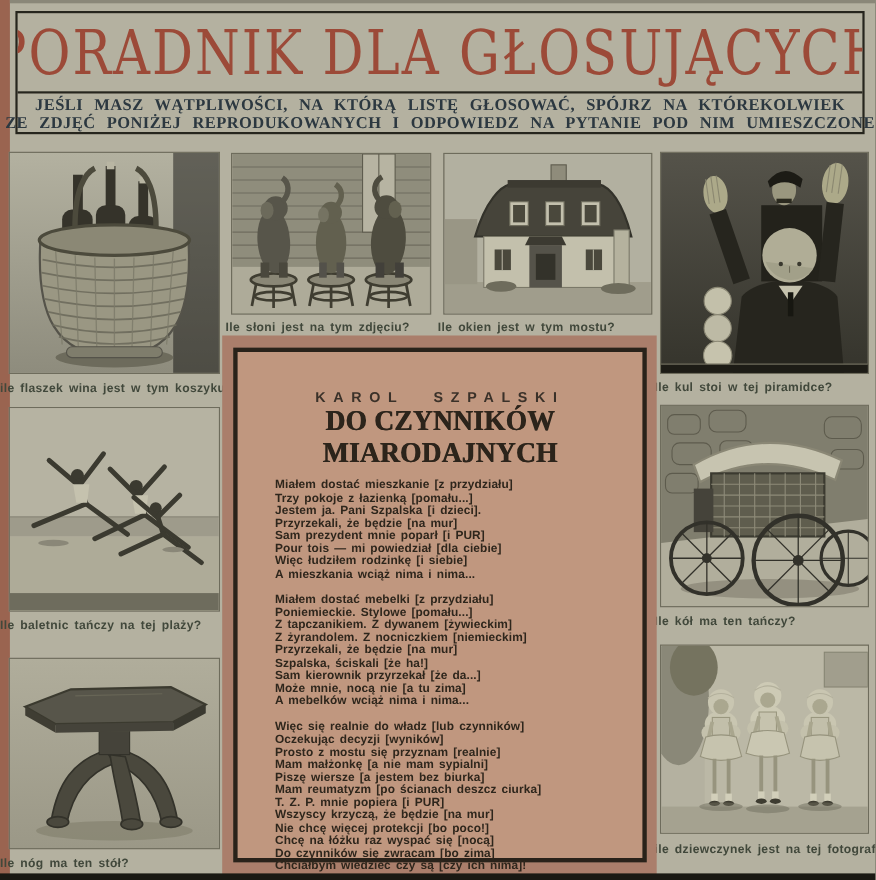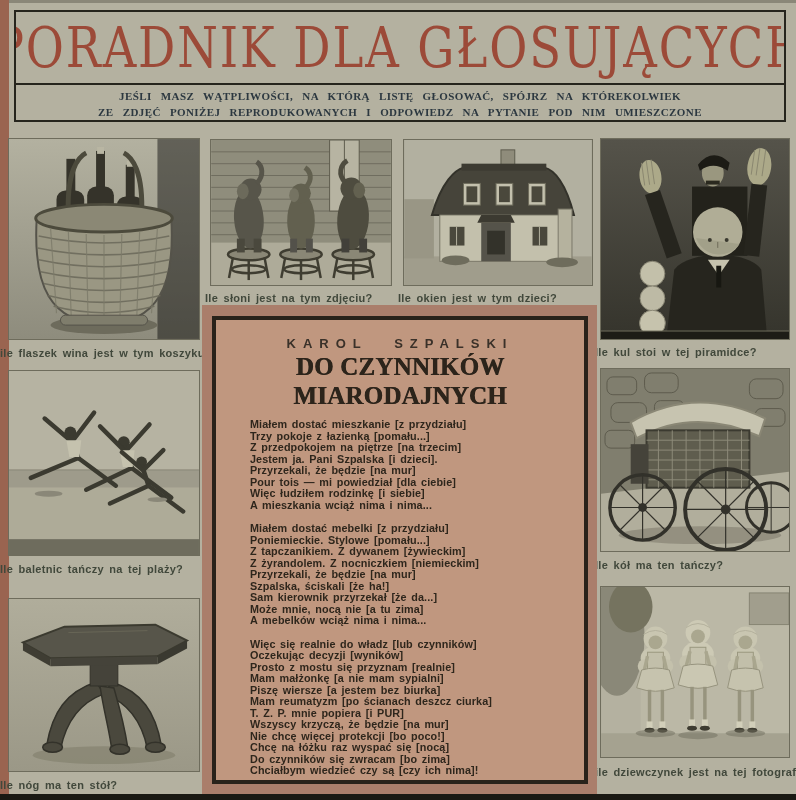--- a/index.html
+++ b/index.html
@@ -10,33 +10,33 @@
   .edge-top{position:absolute;left:9px;top:0;width:787px;height:3px;background:#8a8778;}
   .edge-bottom{position:absolute;left:0;top:794px;width:796px;height:6px;background:#1a1913;}
 
   
   .header{position:absolute;left:14px;top:10px;width:772px;height:112px;
           border:2px solid #26251d;box-sizing:border-box;}
   .title-area{height:71px;border-bottom:2px solid #26251d;display:flex;align-items:center;justify-content:center;overflow:hidden;}
   .page-title{font-family:"DejaVu Serif",serif;font-size:50px;font-weight:400;color:#9c4a38;
               white-space:nowrap;letter-spacing:2px;transform:scale(.93,1.12);transform-origin:center;}
   .subtitle-area{height:37px;display:flex;flex-direction:column;align-items:center;justify-content:center;}
-  .subtitle{font-family:"Liberation Serif",serif;font-weight:700;font-size:11px;line-height:16px;
+  .subtitle{font-family:"Liberation Serif",serif;font-weight:700;font-size:15px;line-height:16px;
             color:#2c3840;letter-spacing:.4px;word-spacing:6px;white-space:nowrap;}
 
   
   .photo{position:absolute;background:#a3a090;border:1px solid #6e6c5c;box-sizing:border-box;overflow:hidden;}
   .photo svg{display:block;width:100%;height:100%;}
   .caption{position:absolute;font-size:11px;font-weight:700;color:#41483b;
            letter-spacing:.3px;word-spacing:2px;white-space:nowrap;overflow:visible;}
 
   
   .pink-panel{position:absolute;left:202px;top:305px;width:395px;height:495px;background:#aa7e6b;}
   .poem-box{position:absolute;left:212px;top:316px;width:376px;height:468px;box-sizing:border-box;
-            background:#c0977f;border:4px solid #29221a;padding:14px 10px 8px 34px;}
+            background:#c0977f;border:4px solid #29221a;padding:31px 10px 8px 34px;}
   .poem-author{text-align:center;font-size:13px;font-weight:700;color:#3a3129;
                letter-spacing:7px;word-spacing:16px;margin:2px 24px 2px 0;}
   .poem-title{font-family:"Liberation Serif",serif;font-size:25px;font-weight:700;color:#2c241b;
               text-align:center;margin:2px 24px 10px 0;letter-spacing:.2px;
               text-shadow:.6px 0 0 #2c241b;transform:scaleY(1.05);}
   .poem-body{color:#2e261c;}
   .stanza{margin:0 0 12px 0;}
   .poem-line{margin:0;font-size:10.8px;font-weight:700;line-height:11.5px;letter-spacing:.1px;
              word-spacing:1.5px;color:#2e261c;white-space:nowrap;}
 </style>
@@ -202,21 +202,21 @@
         <line x1="137" y1="88" x2="137" y2="107" stroke="#b5b2a0"></line>
       <g>
         <rect x="78" y="84" width="30" height="39" fill="#55534a"></rect>
         <path d="M74,84 L112,84 L108,76 L78,76 Z" fill="#3c3a31"></path>
         <rect x="84" y="92" width="18" height="24" fill="#33322a"></rect>
       </g>
       <ellipse cx="52" cy="122" rx="14" ry="5" fill="#6e6c5c"></ellipse>
       <ellipse cx="160" cy="124" rx="16" ry="5" fill="#6e6c5c"></ellipse>
     </svg>
   </figure>
-  <figcaption class="caption" style="left:398px;top:292px;width:198px">Ile okien jest w tym dzieci?</figcaption>
+  <figcaption class="caption" style="left:398px;top:292px;width:198px">Ile okien jest w tym mostu?</figcaption>
 
   <figure class="photo" style="left:600px;top:138px;width:190px;height:202px;margin:0">
     <svg viewBox="0 0 190 202">
       <defs>
         <linearGradient id="g4" x1="0" y1="0" x2="0" y2="1">
           <stop offset="0" stop-color="#55534a"></stop>
             <stop offset="1" stop-color="#35342c"></stop>
         </linearGradient>
       </defs>
       <rect width="190" height="202" fill="url(#g4)"></rect>
@@ -467,23 +467,23 @@
   <figcaption class="caption" style="left:595px;top:766px;width:201px">ile dziewczynek jest na tej fotografii?</figcaption>
 
   <div class="pink-panel"></div>
   <section class="poem-box">
     <div class="poem-author">KAROL SZPALSKI</div>
     <h2 class="poem-title">DO CZYNNIKÓW MIARODAJNYCH</h2>
     <div class="poem-body">
       <div class="stanza">
           <p class="poem-line">Miałem dostać mieszkanie [z przydziału]</p>
           <p class="poem-line">Trzy pokoje z łazienką [pomału...]</p>
-          <p class="poem-line">Z przedpokojem na piętrze [na trzecim]</p>
           <p class="poem-line">Jestem ja. Pani Szpalska [i dzieci].</p>
           <p class="poem-line">Przyrzekali, że będzie [na mur]</p>
+          <p class="poem-line">Sam prezydent mnie poparł [i PUR]</p>
           <p class="poem-line">Pour tois — mi powiedział [dla ciebie]</p>
           <p class="poem-line">Więc łudziłem rodzinkę [i siebie]</p>
           <p class="poem-line">A mieszkania wciąż nima i nima...</p>
         </div>
       <div class="stanza">
           <p class="poem-line">Miałem dostać mebelki [z przydziału]</p>
           <p class="poem-line">Poniemieckie. Stylowe [pomału...]</p>
           <p class="poem-line">Z tapczanikiem. Z dywanem [żywieckim]</p>
           <p class="poem-line">Z żyrandolem. Z nocniczkiem [niemieckim]</p>
           <p class="poem-line">Przyrzekali, że będzie [na mur]</p>

